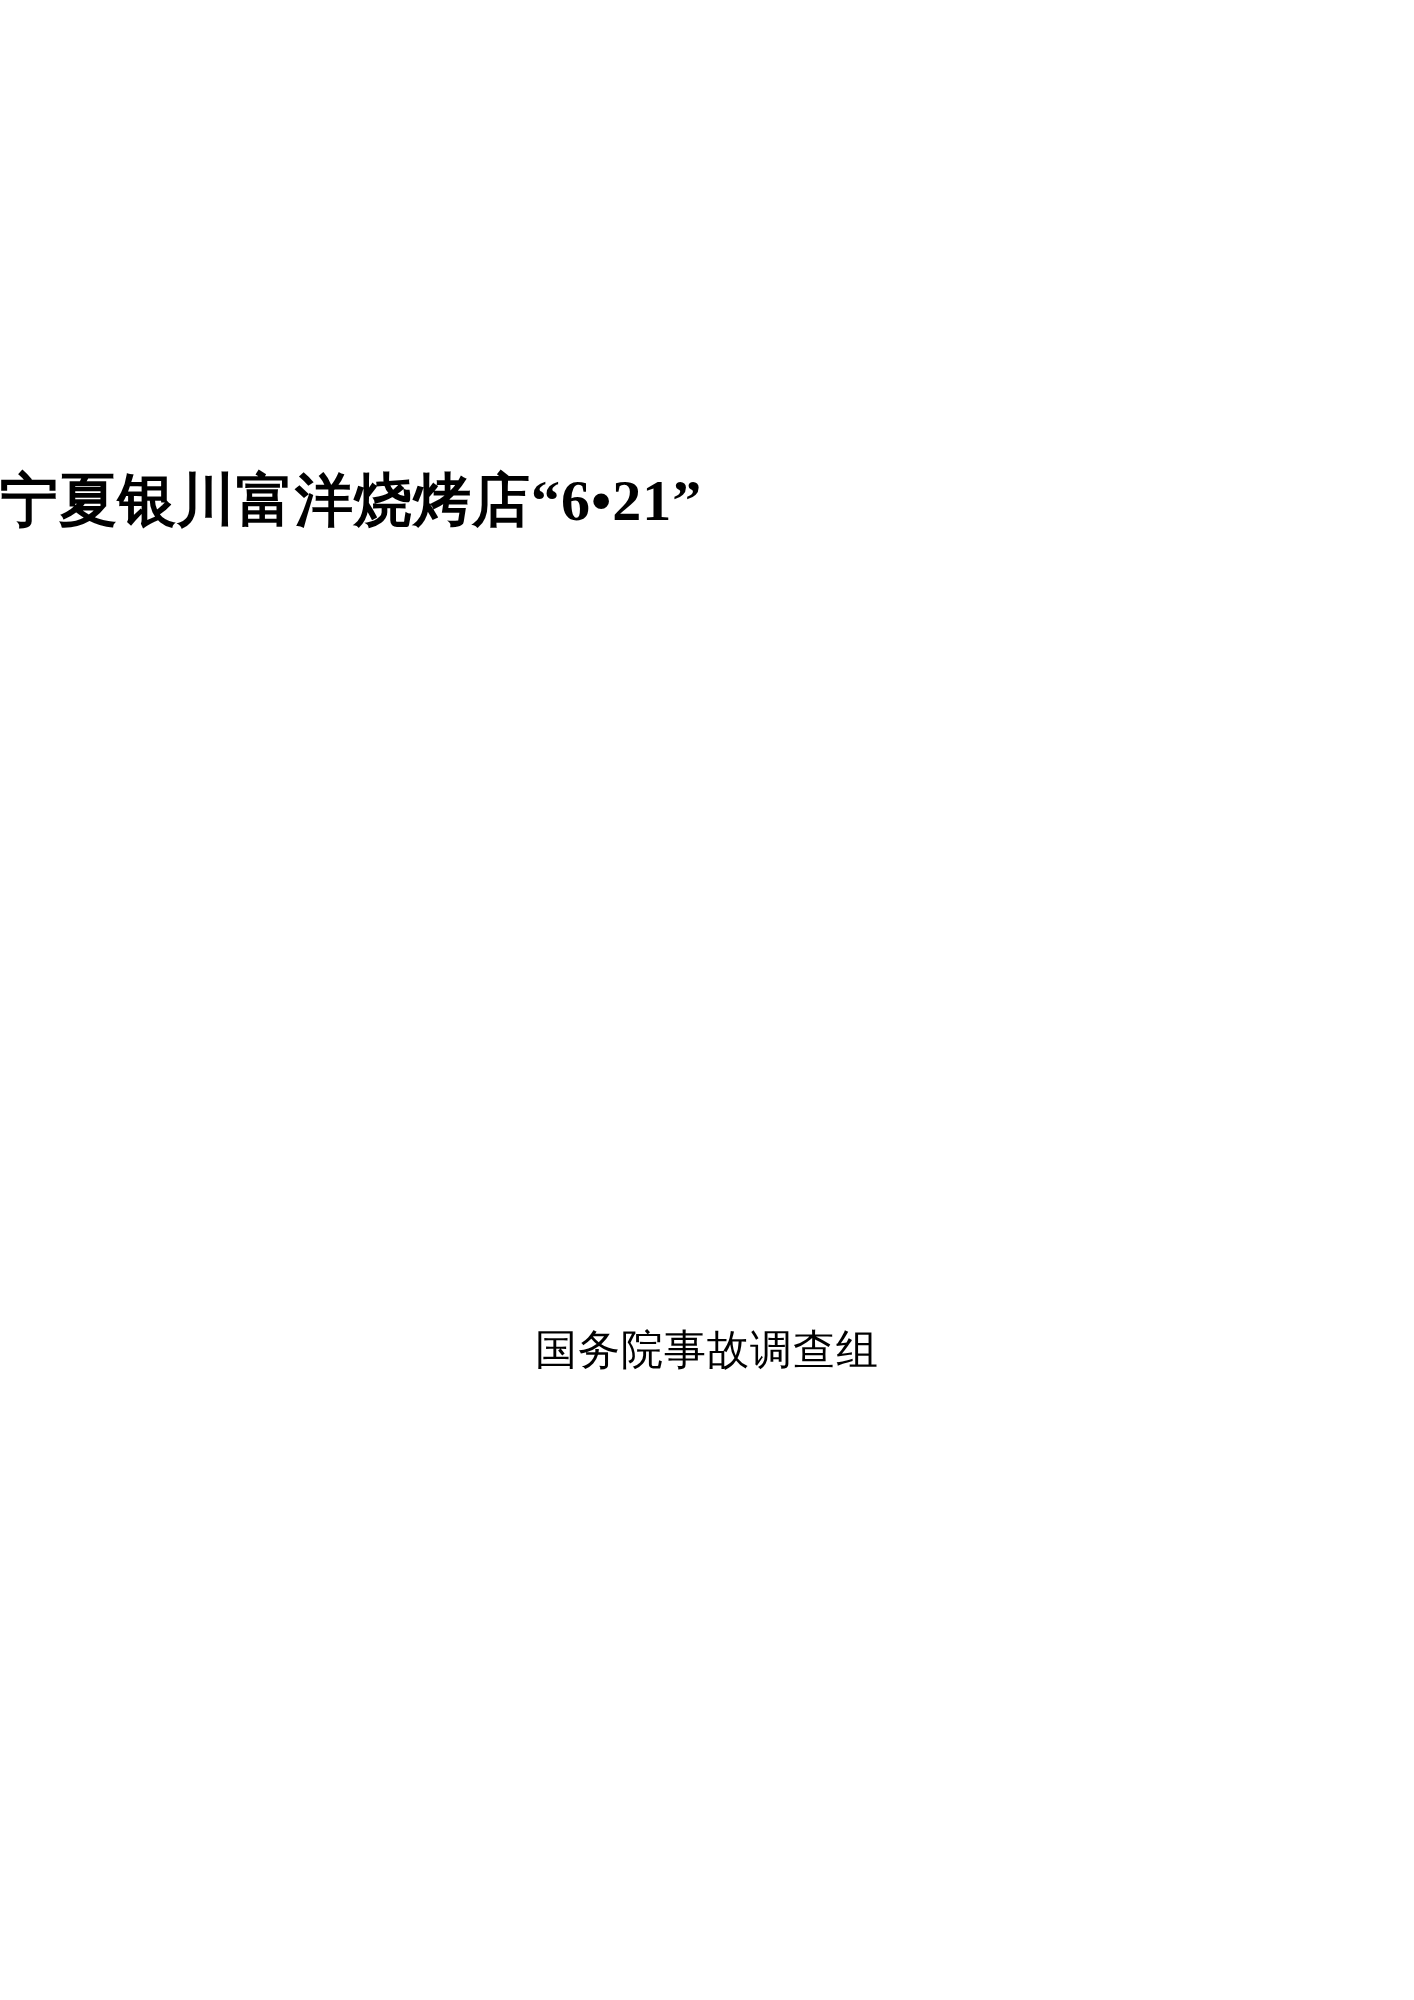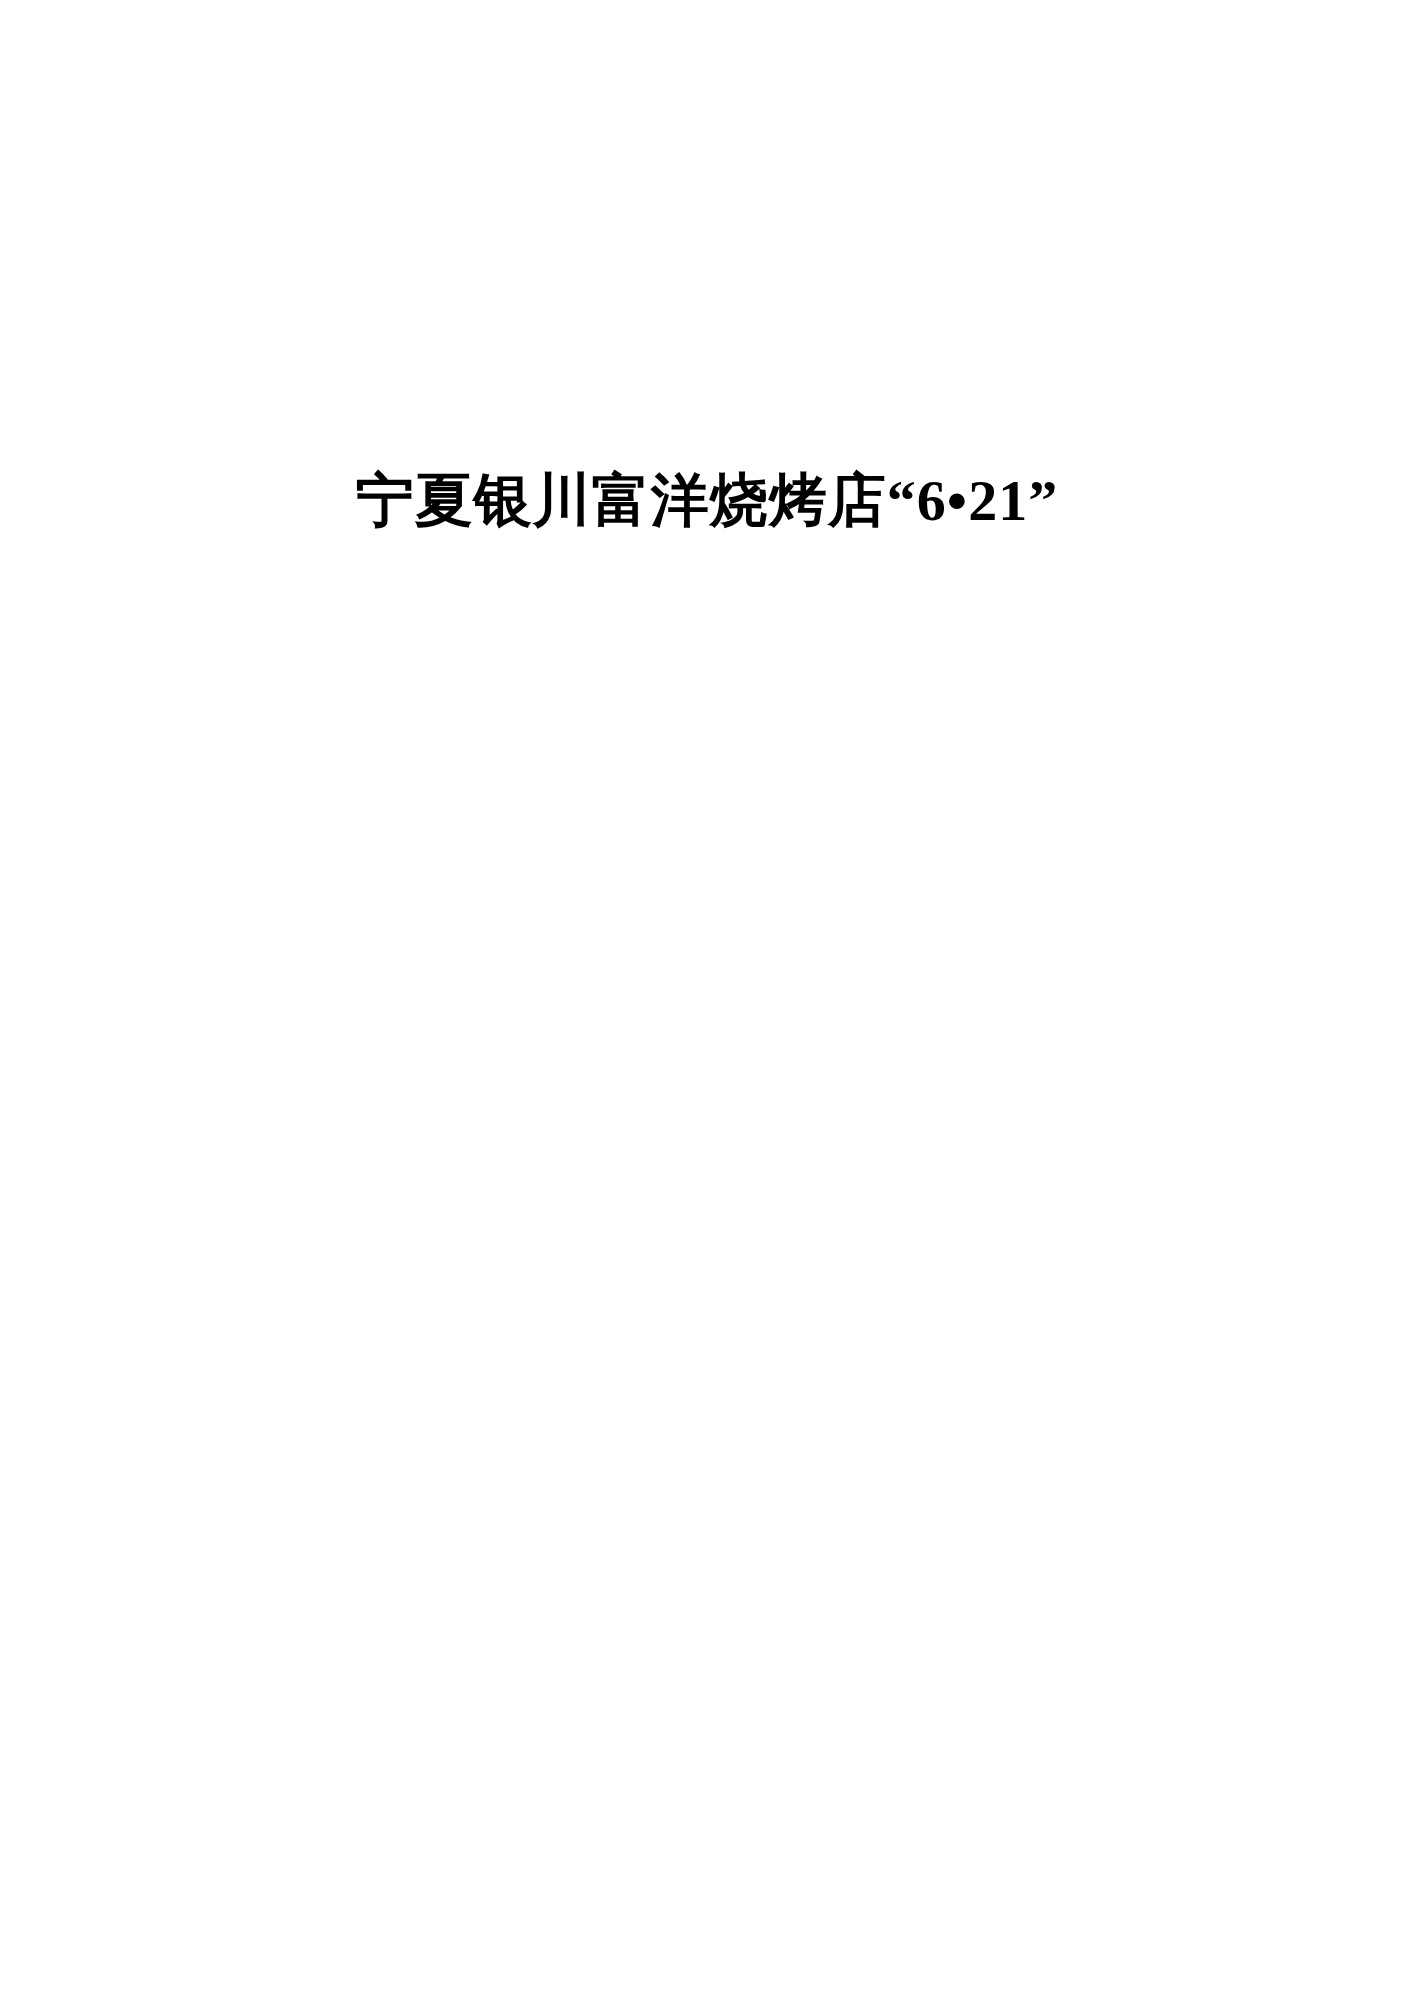--- a/index.html
+++ b/index.html
@@ -15,21 +15,20 @@
     background: #ffffff;
     overflow: hidden;
     font-family: "Liberation Serif", "DejaVu Serif", serif;
     color: #000000;
   }
   .title-block {
     position: absolute;
     top: 463px;
     left: 0;
     right: 0;
-    text-align: center;
   }
   .title-line {
     font-size: 58px;
     line-height: 76px;
     font-weight: 700;
     letter-spacing: 1px;
     white-space: nowrap;
   }
   .footer-block {
     position: absolute;
@@ -57,15 +56,16 @@
 </head>
 <body>
 
 <div class="page">
 
   <div class="title-block">
     <div class="title-line">宁夏银川富洋烧烤店“6•21”</div>
   </div>
 
   <div class="footer-block">
+    <div class="org-line">国务院事故调查组</div>
   </div>
 
 </div>
 
 </body></html>

